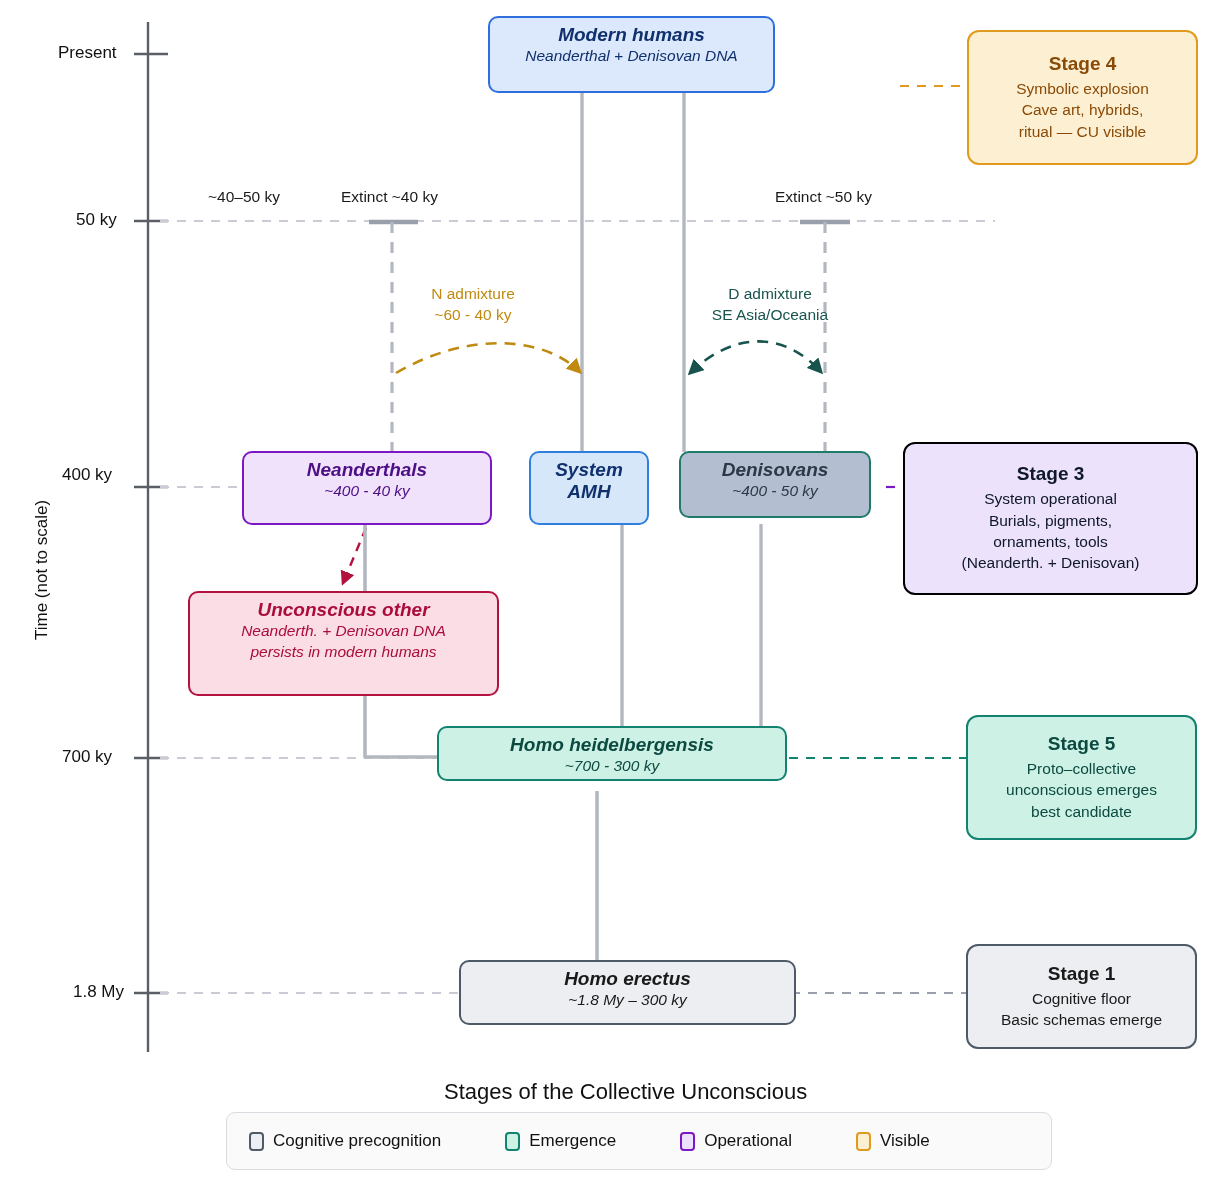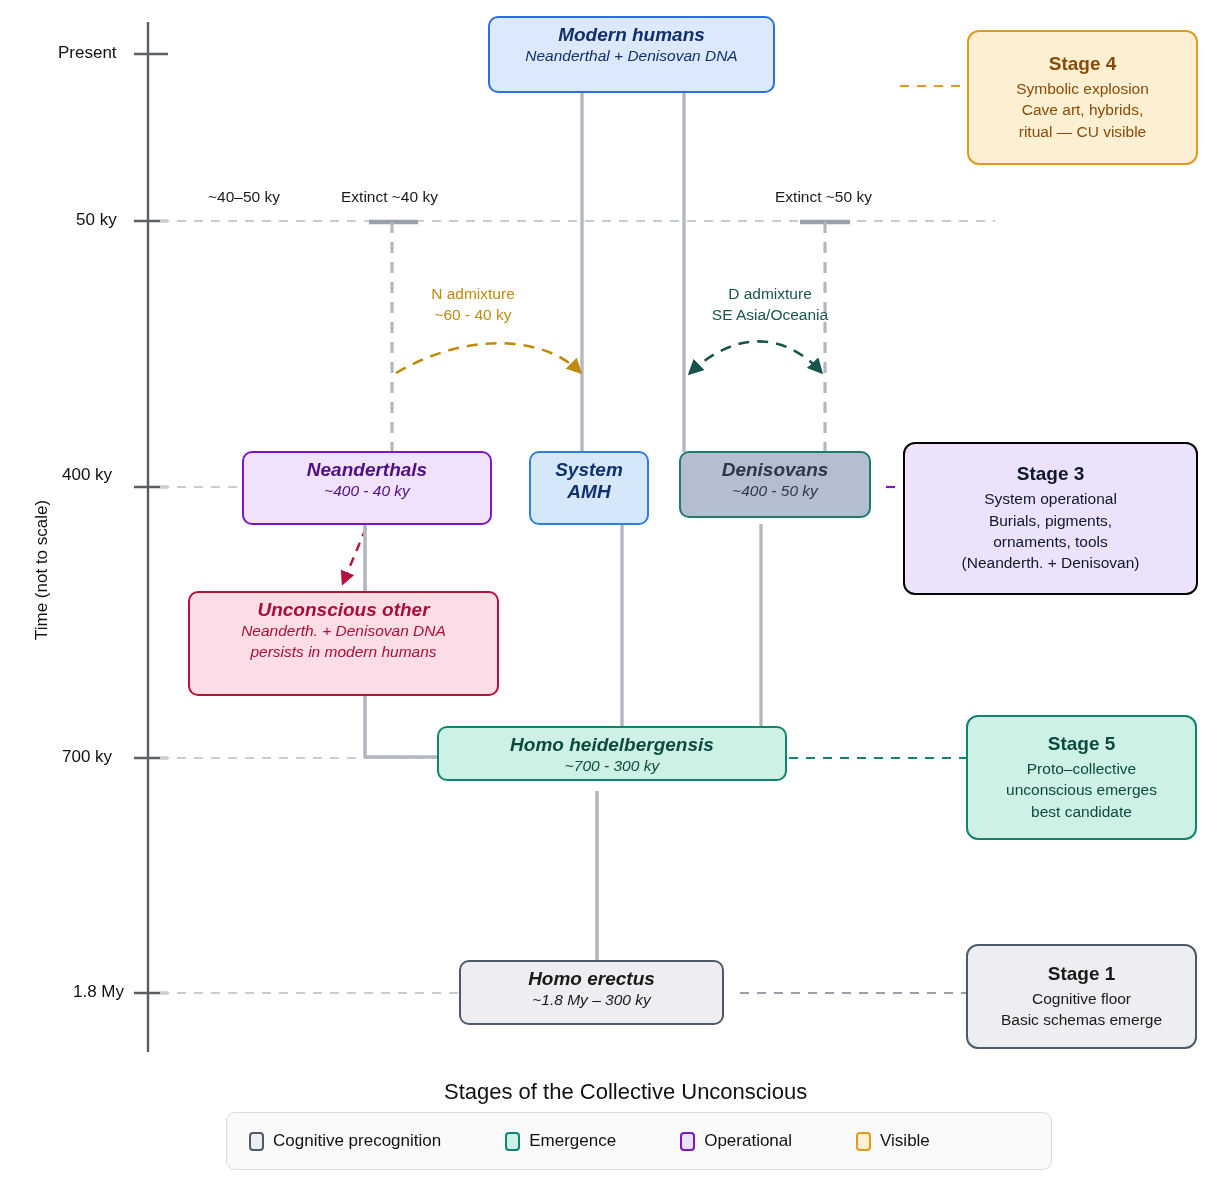--- a/index.html
+++ b/index.html
@@ -161,21 +161,21 @@
     <div class="t">Unconscious other</div>
     <div class="s">Neanderth. + Denisovan DNA</div>
     <div class="s">persists in modern humans</div>
   </div>
 
   <div class="node n-heidel" style="left:437px;top:726px;width:350px;height:55px;">
     <div class="t">Homo heidelbergensis</div>
     <div class="s">~700 - 300 ky</div>
   </div>
 
-  <div class="node n-erectus" style="left:459px;top:960px;width:265px;height:65px;">
+  <div class="node n-erectus" style="left:459px;top:960px;width:337px;height:65px;">
     <div class="t">Homo erectus</div>
     <div class="s">~1.8 My – 300 ky</div>
   </div>
 
   <div class="stage s-4" style="left:967px;top:30px;width:231px;height:135px;">
     <div class="t">Stage 4</div>
     <div class="s">Symbolic explosion</div>
     <div class="s">Cave art, hybrids,</div>
     <div class="s">ritual — CU visible</div>
   </div>

